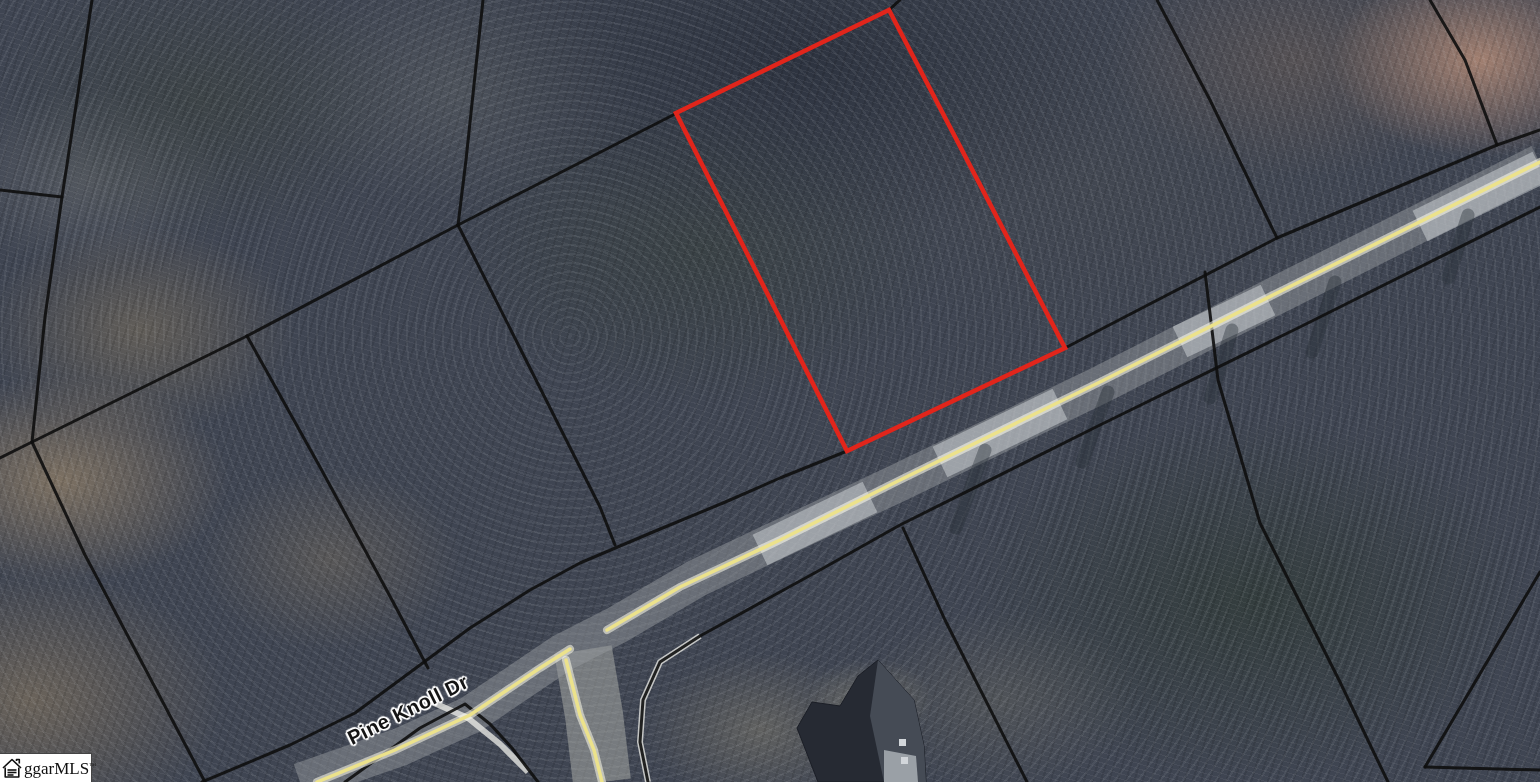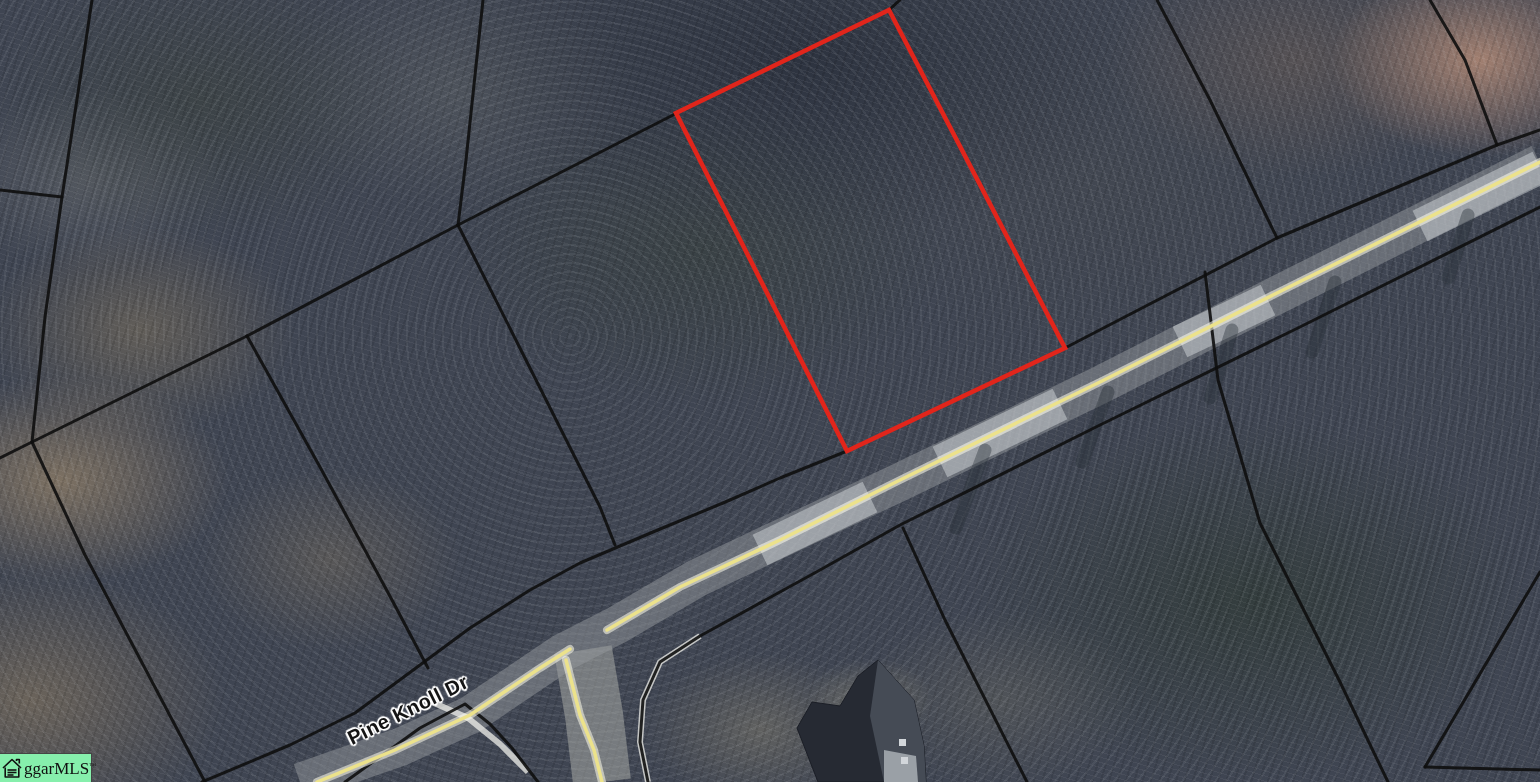--- a/index.html
+++ b/index.html
@@ -61,21 +61,21 @@
     font-weight:bold;font-size:20px;letter-spacing:.5px;color:#141414;
     text-shadow:
       -2px 0 1px #fff, 2px 0 1px #fff, 0 -2px 1px #fff, 0 2px 1px #fff,
       -1px -1px 1px #fff, 1px 1px 1px #fff, -1px 1px 1px #fff, 1px -1px 1px #fff;
     white-space:nowrap;
   }
 
   
   .mls-logo{
     position:absolute;left:0;bottom:0;width:92px;height:29px;
-    background:#86efac;border:1px solid #444;border-left:none;border-bottom:none;
+    background:#ffffff;border:1px solid #444;border-left:none;border-bottom:none;
     display:flex;align-items:center;gap:1px;padding-left:1px;box-sizing:border-box;
   }
   .mls-logo .txt{
     font-family:"Liberation Serif", serif;
     font-size:17px;color:#101010;line-height:1;white-space:nowrap;
   }
   .mls-logo sup{font-size:7px;vertical-align:6px;}
   .mls-house{flex:0 0 auto;}
 </style>
 </head>

